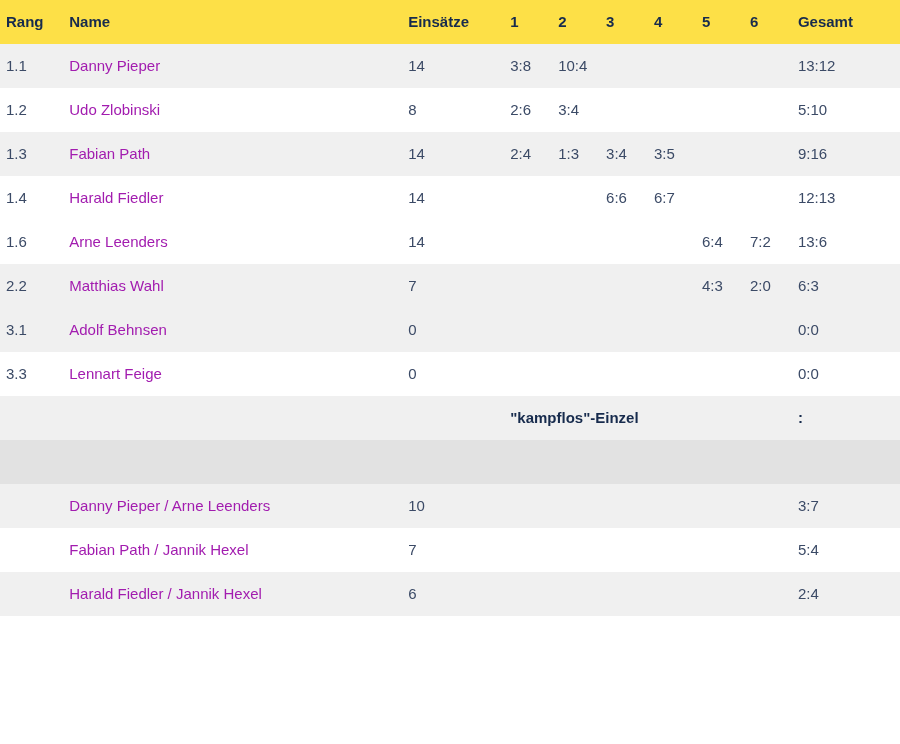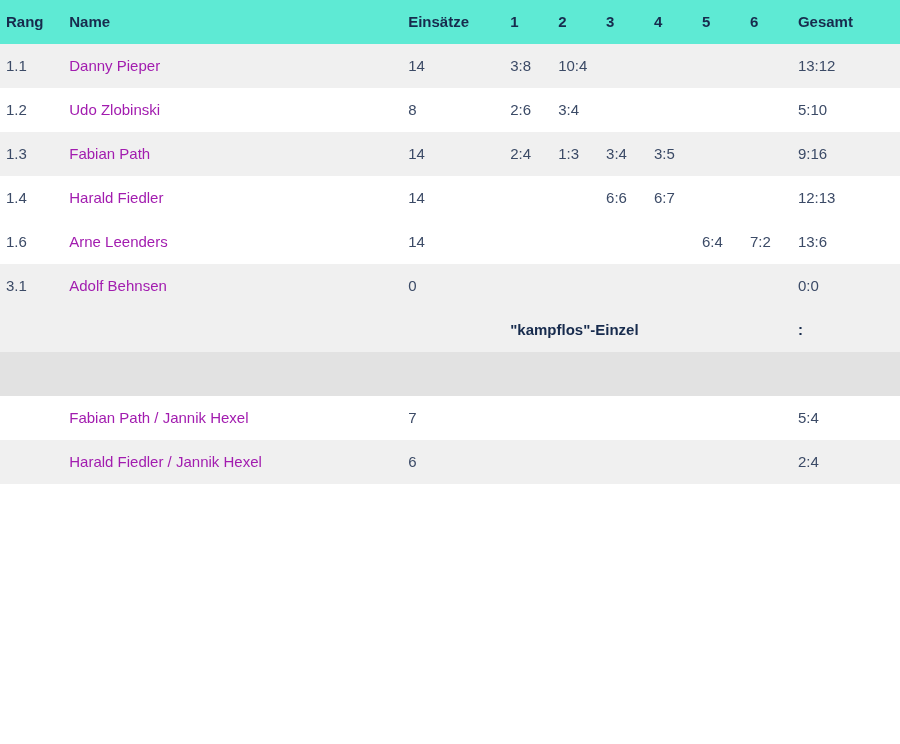--- a/index.html
+++ b/index.html
@@ -28,21 +28,21 @@
     line-height: 18px;
     height: 44px;
     box-sizing: border-box;
   }
   thead th {
     font-weight: bold;
     color: #172b4d;
     font-size: 15px;
     height: 32px;
     padding-bottom: 10px;
-    background: #5eead4;
+    background: #fde047;
   }
   tbody tr.odd td {
     background: #f0f0f0;
   }
   tbody tr.even td {
     background: #ffffff;
   }
   
   .col-rank   { width: 62px;  padding-left: 6px !important; }
   .col-name   { width: 338px; padding-left: 6px !important; }
@@ -149,49 +149,85 @@
       <td class="col-games">14</td>
       <td class="col-s"></td>
       <td class="col-s"></td>
       <td class="col-s"></td>
       <td class="col-s"></td>
       <td class="col-s">6:4</td>
       <td class="col-s">7:2</td>
       <td class="col-total">13:6</td>
     </tr>
 
+    <tr class="odd">
+      <td class="col-rank">2.2</td>
+      <td class="col-name">Matthias Wahl</td>
+      <td class="col-games">7</td>
+      <td class="col-s"></td>
+      <td class="col-s"></td>
+      <td class="col-s"></td>
+      <td class="col-s"></td>
+      <td class="col-s">4:3</td>
+      <td class="col-s">2:0</td>
+      <td class="col-total">6:3</td>
+    </tr>
 
 
     <tr class="odd">
       <td class="col-rank">3.1</td>
       <td class="col-name">Adolf Behnsen</td>
       <td class="col-games">0</td>
       <td class="col-s"></td>
       <td class="col-s"></td>
       <td class="col-s"></td>
       <td class="col-s"></td>
       <td class="col-s"></td>
       <td class="col-s"></td>
       <td class="col-total">0:0</td>
     </tr>
 
+    <tr class="even">
+      <td class="col-rank">3.3</td>
+      <td class="col-name">Lennart Feige</td>
+      <td class="col-games">0</td>
+      <td class="col-s"></td>
+      <td class="col-s"></td>
+      <td class="col-s"></td>
+      <td class="col-s"></td>
+      <td class="col-s"></td>
+      <td class="col-s"></td>
+      <td class="col-total">0:0</td>
+    </tr>
 
     <tr class="odd summary">
       <td class="col-rank"></td>
       <td class="col-name"></td>
       <td class="col-games"></td>
       <td class="label-cell" colspan="6">"kampflos"-Einzel</td>
       <td class="col-total">:</td>
     </tr>
 
 
     <tr>
       <td class="sep" colspan="10"></td>
     </tr>
 
+    <tr class="odd">
+      <td class="col-rank"></td>
+      <td class="col-name">Danny Pieper / Arne Leenders</td>
+      <td class="col-games">10</td>
+      <td class="col-s"></td>
+      <td class="col-s"></td>
+      <td class="col-s"></td>
+      <td class="col-s"></td>
+      <td class="col-s"></td>
+      <td class="col-s"></td>
+      <td class="col-total">3:7</td>
+    </tr>
 
     <tr class="even">
       <td class="col-rank"></td>
       <td class="col-name">Fabian Path / Jannik Hexel</td>
       <td class="col-games">7</td>
       <td class="col-s"></td>
       <td class="col-s"></td>
       <td class="col-s"></td>
       <td class="col-s"></td>
       <td class="col-s"></td>

